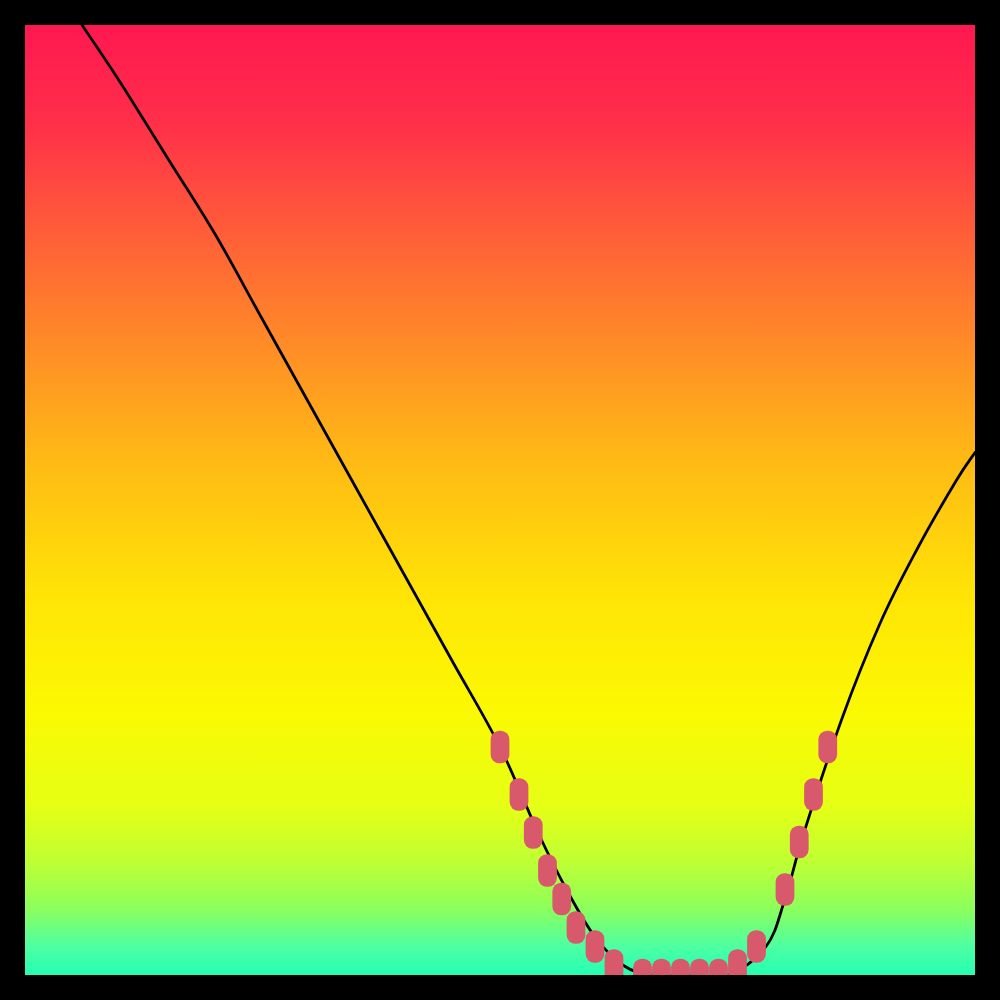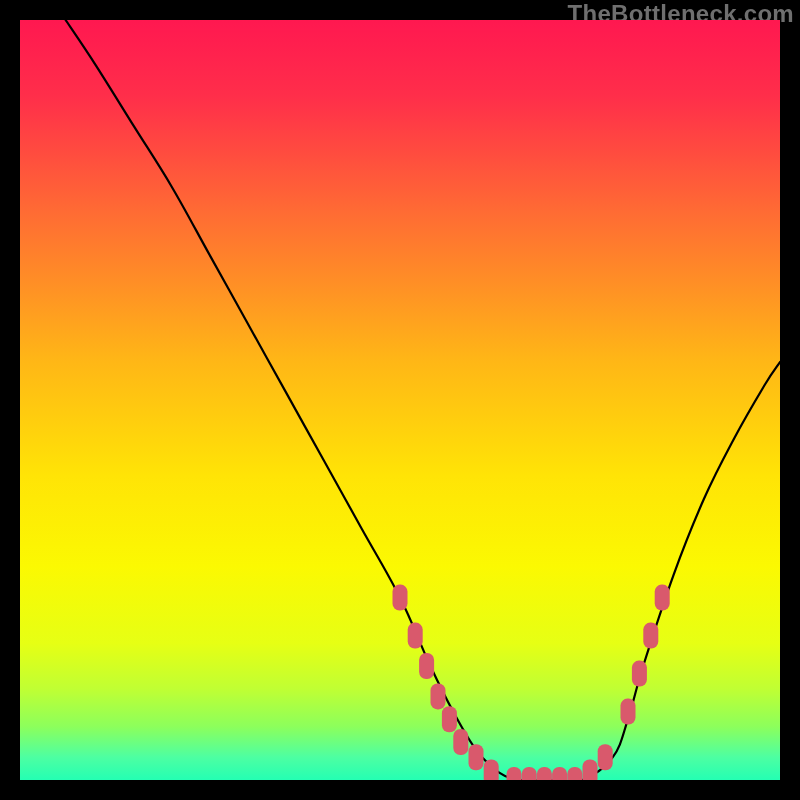--- a/index.html
+++ b/index.html
@@ -57,21 +57,20 @@
     font-weight: 600;
     color: #6f6f6f;
     letter-spacing: 0.3px;
   }
 </style>
 </head>
 <body>
 
 <div class="stage">
 
-  <div class="watermark">TheBottleneck.com</div>
 
   <div class="plot">
 
     <svg class="bg-gradient" viewBox="0 0 760 760" preserveAspectRatio="none">
       <defs>
         <linearGradient id="heat" x1="0" y1="0" x2="0" y2="1">
             <stop offset="0%" stop-color="#ff1850"></stop>
             <stop offset="10%" stop-color="#ff2e4a"></stop>
             <stop offset="25%" stop-color="#ff6a34"></stop>
             <stop offset="45%" stop-color="#ffb716"></stop>

